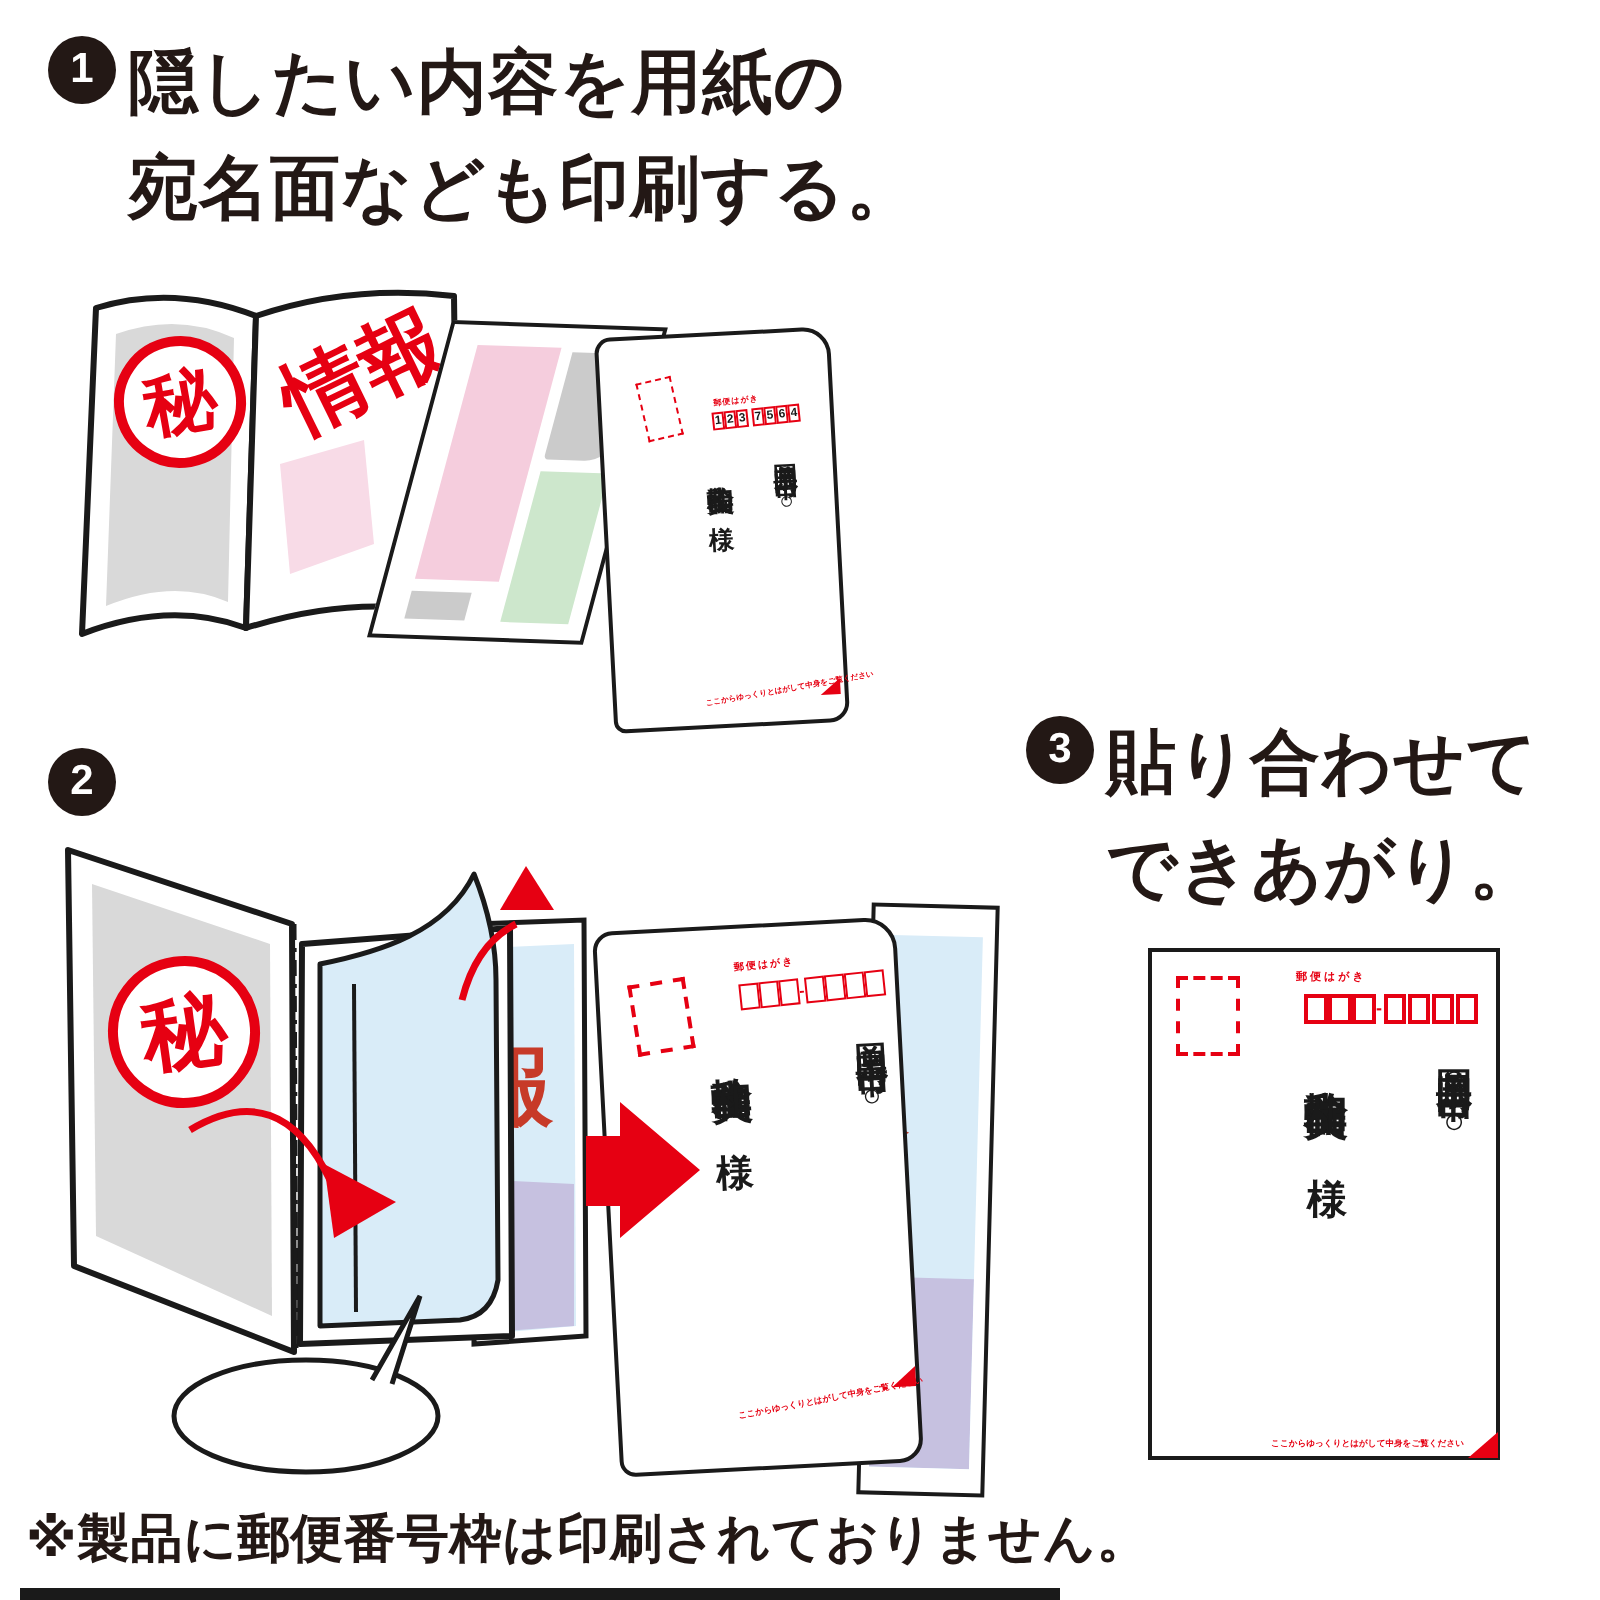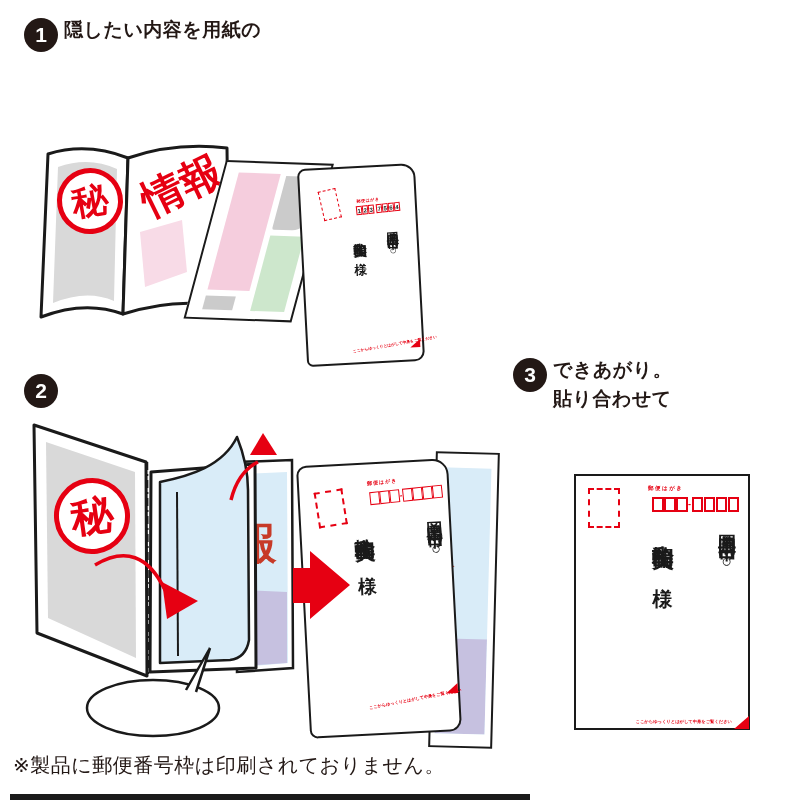--- a/index.html
+++ b/index.html
@@ -1,54 +1,55 @@
 <!DOCTYPE html>
 <html><head>
 <meta charset="utf-8">
 <style>
   *{margin:0;padding:0;box-sizing:border-box}
   html,body{width:800px;height:800px;background:#fff;overflow:hidden;
     font-family:"Liberation Sans","DejaVu Sans",sans-serif;color:#231815}
   .canvas{position:relative;width:800px;height:800px;background:#fff}
   .step-badge{position:absolute;width:34px;height:34px;border-radius:50%;background:#231815;
     color:#fff;font-size:21px;font-weight:700;display:flex;align-items:center;justify-content:center;z-index:6}
-  .step-text{position:absolute;font-size:19px;font-weight:700;line-height:1.5;letter-spacing:.5px;z-index:6;white-space:nowrap}
+  .step-text{position:absolute;font-size:35px;font-weight:700;line-height:1.5;letter-spacing:.5px;z-index:6;white-space:nowrap}
   .stamp-circle{position:absolute;border-radius:50%;background:#fff;border:5px solid #e60012;
     display:flex;align-items:center;justify-content:center;color:#e60012;font-weight:800;z-index:2}
   .layout-page{position:absolute;background:#fff;border:2.5px solid #1a1a1a;z-index:3}
   .blk{position:absolute}
   .postcard{position:absolute;background:#fff;border:2.5px solid #1a1a1a}
   .stamp-box{position:absolute;border:1.5px dashed #e60012}
   .pc-header{position:absolute;color:#e60012;font-weight:700;white-space:nowrap}
   .code-row{position:absolute;display:flex;align-items:center}
   .code-box{border:1.3px solid #e60012;color:#1a1a1a;font-weight:700;background:#fff;
     display:flex;align-items:center;justify-content:center;flex:none}
   .code-hy{color:#e60012;font-weight:700;line-height:1}
   .vtext{position:absolute;writing-mode:vertical-rl;text-orientation:upright;font-weight:700;
     color:#1a1a1a;white-space:nowrap;line-height:1}
   .peel-note{position:absolute;color:#e60012;white-space:nowrap;font-weight:600}
   .corner-tri{position:absolute;width:0;height:0;border-left:14px solid transparent;border-bottom:12px solid #e60012}
   .info-word{position:absolute;color:#e60012;font-weight:800;z-index:2;white-space:nowrap;transform-origin:0 50%}
   .bubble-label{position:absolute;font-size:27px;font-weight:700;z-index:5}
-  .footnote{position:absolute;font-size:20px;font-weight:400;letter-spacing:.5px;white-space:nowrap}
+  .footnote{position:absolute;font-size:26px;font-weight:700;letter-spacing:.5px;white-space:nowrap}
   .bottom-bar{position:absolute;background:#1a1a1a}
   .backhalf{position:absolute;background:#fff;border:2.5px solid #1a1a1a;z-index:2}
   .backhalf-inner{position:absolute;left:4px;right:6px;top:14px;bottom:12px;background:#d9ecf8;overflow:hidden}
   svg{position:absolute;overflow:visible}
 </style>
 </head>
 <body>
 
 <div class="canvas">
 
   <div class="step-badge" style="left:24px;top:18px">
     <span>1</span>
   </div>
   <div class="step-text" style="left:64px;top:16px">
     <div>隠したい内容を用紙の</div>
+    <div>宛名面なども印刷する。</div>
   </div>
 
   <svg style="left:15px;top:140px;z-index:1" width="420" height="235" viewBox="0 0 420 235">
     <path d="M33,14 Q72,2 113,18 L108,174 Q70,160 26,177 Z" fill="#ffffff" stroke="#1a1a1a" stroke-width="3" stroke-linejoin="round"></path>
     <path d="M43,27 Q74,16 102,29 L99,161 Q72,149 38,163 Z" fill="#d9d9d9"></path>
     <path d="M113,18 Q160,2 212,8 L214,168 Q165,156 108,174 Z" fill="#ffffff" stroke="#1a1a1a" stroke-width="3" stroke-linejoin="round"></path>
     <path d="M125,92 L167,80 L172,132 L130,147 Z" fill="#f8dbe7"></path>
   </svg>
   <div class="stamp-circle" style="left:57px;top:168px;width:66px;height:66px;font-size:36px;transform:rotate(-10deg)">
     <span>秘</span>
@@ -146,22 +147,22 @@
   </div>
 
   <svg style="left:288px;top:545px;z-index:4" width="70" height="80" viewBox="0 0 70 80">
     <polygon points="5,23 22,23 22,6 62,40 22,74 22,58 5,58" fill="#e60012"></polygon>
   </svg>
 
   <div class="step-badge" style="left:513px;top:358px">
     <span>3</span>
   </div>
   <div class="step-text" style="left:553px;top:356px">
+    <div>貼り合わせて</div>
     <div>できあがり。</div>
-    <div>貼り合わせて</div>
   </div>
 
   <div class="postcard" style="left:574px;top:474px;width:176px;height:256px;z-index:3">
     <div class="stamp-box" style="left:12px;top:12px;width:32px;height:40px;border-width:2px"></div>
     <div class="pc-header" style="left:72px;top:9px;font-size:5.5px;letter-spacing:1.5px">郵便はがき</div>
     <div class="code-row" style="left:76px;top:21px;gap:.5px">
       <span class="code-box" style="width:11.5px;height:15px;border-width:2px"></span>
       <span class="code-box" style="width:11.5px;height:15px;border-width:2px"></span>
       <span class="code-box" style="width:11.5px;height:15px;border-width:2px"></span>
       <span class="code-hy" style="font-size:9px">-</span>

